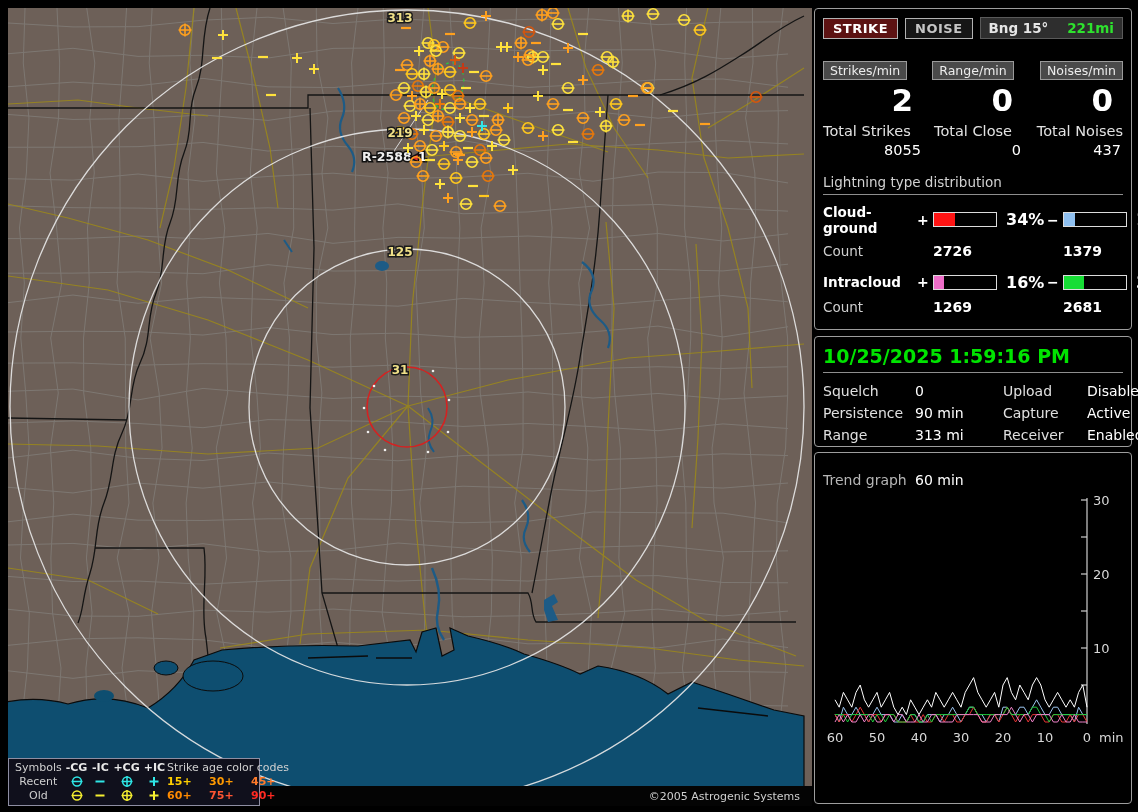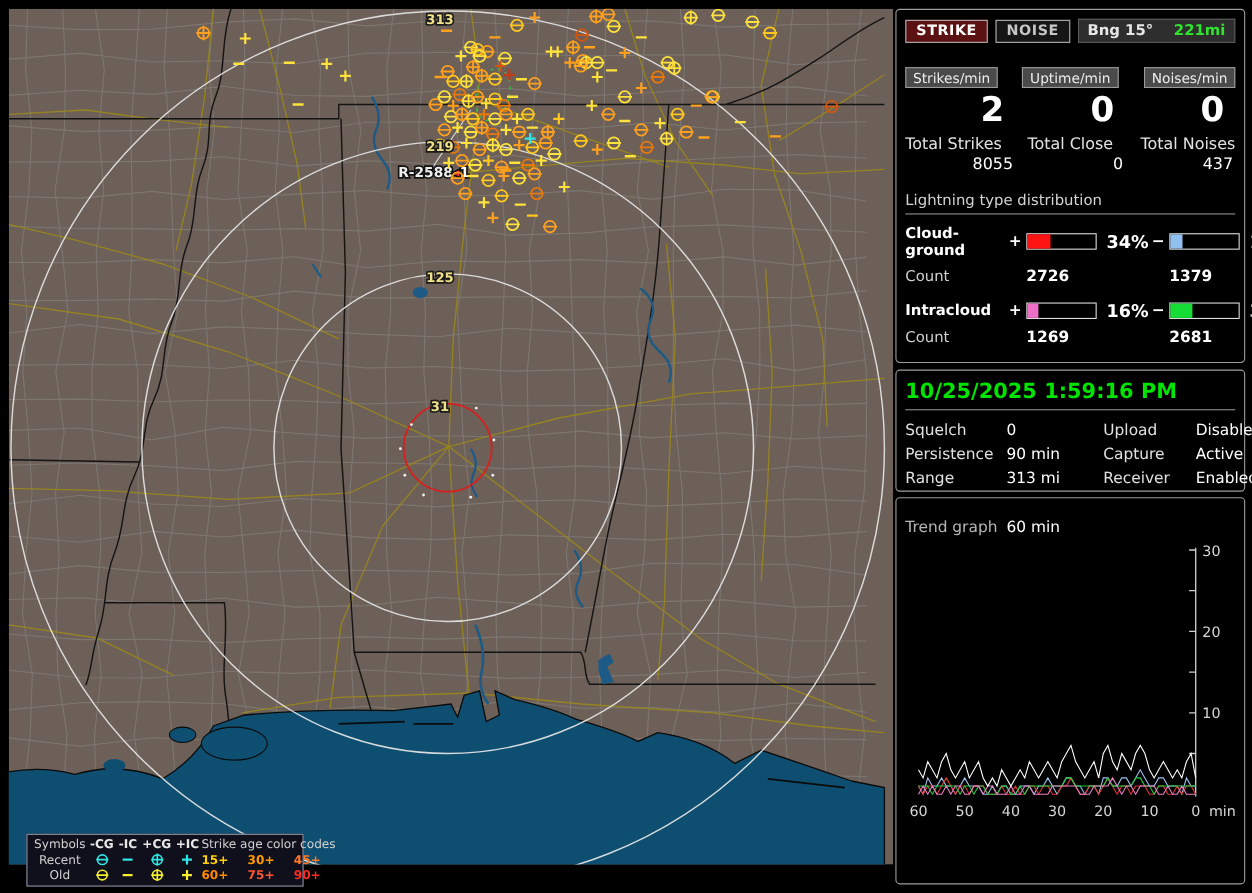--- a/index.html
+++ b/index.html
@@ -3,21 +3,21 @@
 <meta charset="utf-8">
 <style>
   html,body{margin:0;padding:0;background:#000;width:1138px;height:812px;overflow:hidden;
     font-family:"DejaVu Sans","Liberation Sans",sans-serif;-webkit-font-smoothing:antialiased;}
   #stage{position:relative;width:1138px;height:812px;background:#000;}
   
   #map-wrap{position:absolute;left:8px;top:8px;width:804px;height:798px;background:#000;}
   #map-svg{display:block;}
   #copyright-bar{position:absolute;left:0;top:778px;width:804px;height:20px;background:#040404;
     color:#cfcfcf;font-size:11px;text-align:right;box-sizing:border-box;padding:4px 12px 0 0;}
-  #map-legend{position:absolute;left:16px;top:750px;width:252px;height:48px;background:#10101c;
+  #map-legend{position:absolute;left:0;top:750px;width:252px;height:48px;background:#10101c;
     border:1px solid #8e8ea2;box-sizing:border-box;font-size:11px;color:#cfcfcf;
     display:flex;align-items:stretch;padding:1px 4px;}
   .leg-col{display:flex;flex-direction:column;justify-content:space-between;padding:1px 2px;}
   .leg-cell{height:14px;line-height:14px;text-align:center;white-space:nowrap;}
   
   .panel-box{position:absolute;left:814px;width:318px;background:#000;border:1px solid #9d9d9d;
     border-radius:4px;box-sizing:border-box;padding:8px;color:#e6e6e6;}
   #box-stats{top:8px;height:322px;}
   #box-status{top:336px;height:111px;}
   #box-overview{top:452px;height:352px;}
@@ -736,20 +736,21 @@
             <line x1="447" y1="147" x2="457" y2="147" stroke-width="2.2"></line>
           </g>
         </g>
       <g id="ring-labels-layer">
           <text x="392" y="14" text-anchor="middle" font-size="12" font-weight="bold" fill="#f0e088" stroke="#1a1a1a" stroke-width="3" paint-order="stroke">313</text>
           <text x="392" y="129" text-anchor="middle" font-size="12" font-weight="bold" fill="#f0e088" stroke="#1a1a1a" stroke-width="3" paint-order="stroke">219</text>
           <text x="392" y="248" text-anchor="middle" font-size="12" font-weight="bold" fill="#f0e088" stroke="#1a1a1a" stroke-width="3" paint-order="stroke">125</text>
           <text x="392" y="366" text-anchor="middle" font-size="12" font-weight="bold" fill="#f0e088" stroke="#1a1a1a" stroke-width="3" paint-order="stroke">31</text>
         </g>
     </svg>
+    <div id="copyright-bar">©2005 Astrogenic Systems</div>
     <div id="map-legend">
         <div class="leg-col">
           <div class="leg-cell" style="color: rgb(207, 207, 207);">Symbols</div>
           <div class="leg-cell" style="color: rgb(207, 207, 207);">Recent</div>
           <div class="leg-cell" style="color: rgb(207, 207, 207);">Old</div>
         </div>
         <div class="leg-col">
           <div class="leg-cell" style="color: rgb(232, 232, 232); font-weight: bold;">-CG</div>
           <div class="leg-cell"><svg width="18" height="13" viewBox="0 0 18 13">
               <g stroke="#2ee6e6" fill="none" stroke-width="1.5">
@@ -836,21 +837,21 @@
       </div>
     </div>
     <div class="stats">
       <div class="stat c1">
         <span class="badge">Strikes/min</span>
         <span class="rate">2</span>
         <span class="tlabel">Total Strikes</span>
         <span class="tval">8055</span>
       </div>
       <div class="stat c2">
-        <span class="badge">Uptime/min</span>
+        <span class="badge">Range/min</span>
         <span class="rate">0</span>
         <span class="tlabel">Total Close</span>
         <span class="tval">0</span>
       </div>
       <div class="stat c3">
         <span class="badge">Noises/min</span>
         <span class="rate">0</span>
         <span class="tlabel">Total Noises</span>
         <span class="tval">437</span>
       </div>

